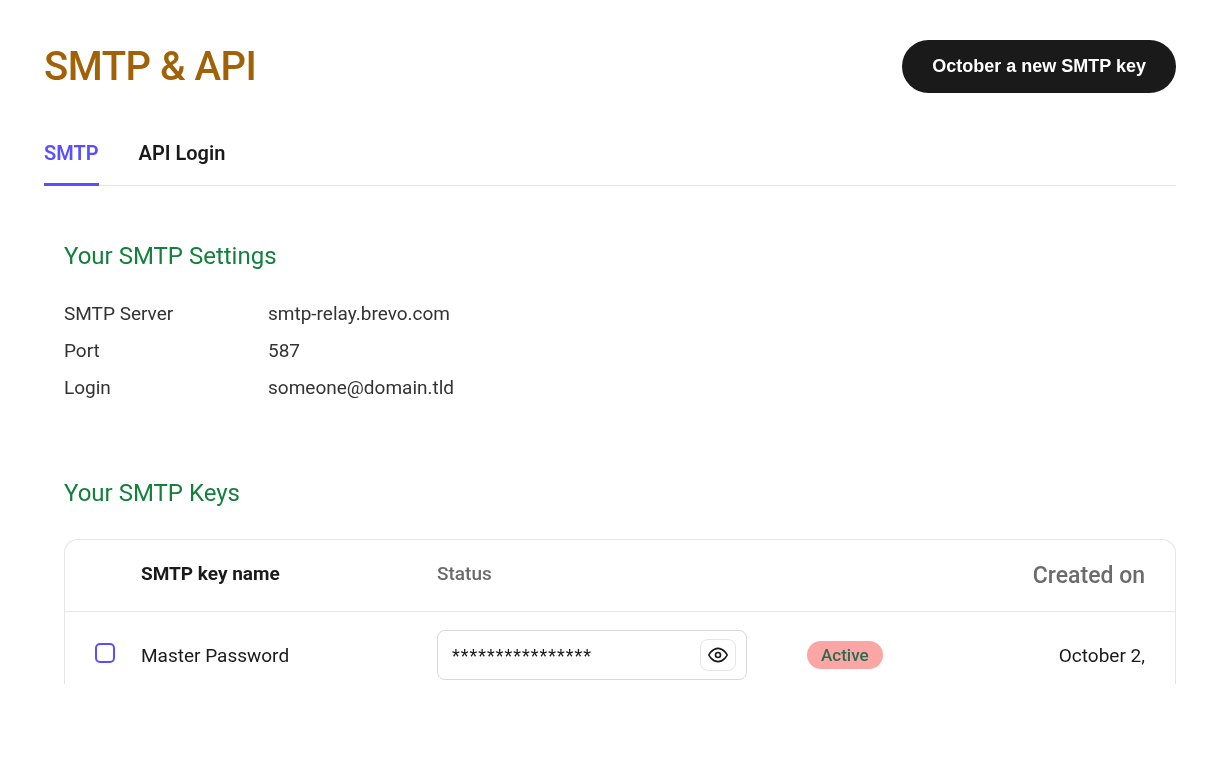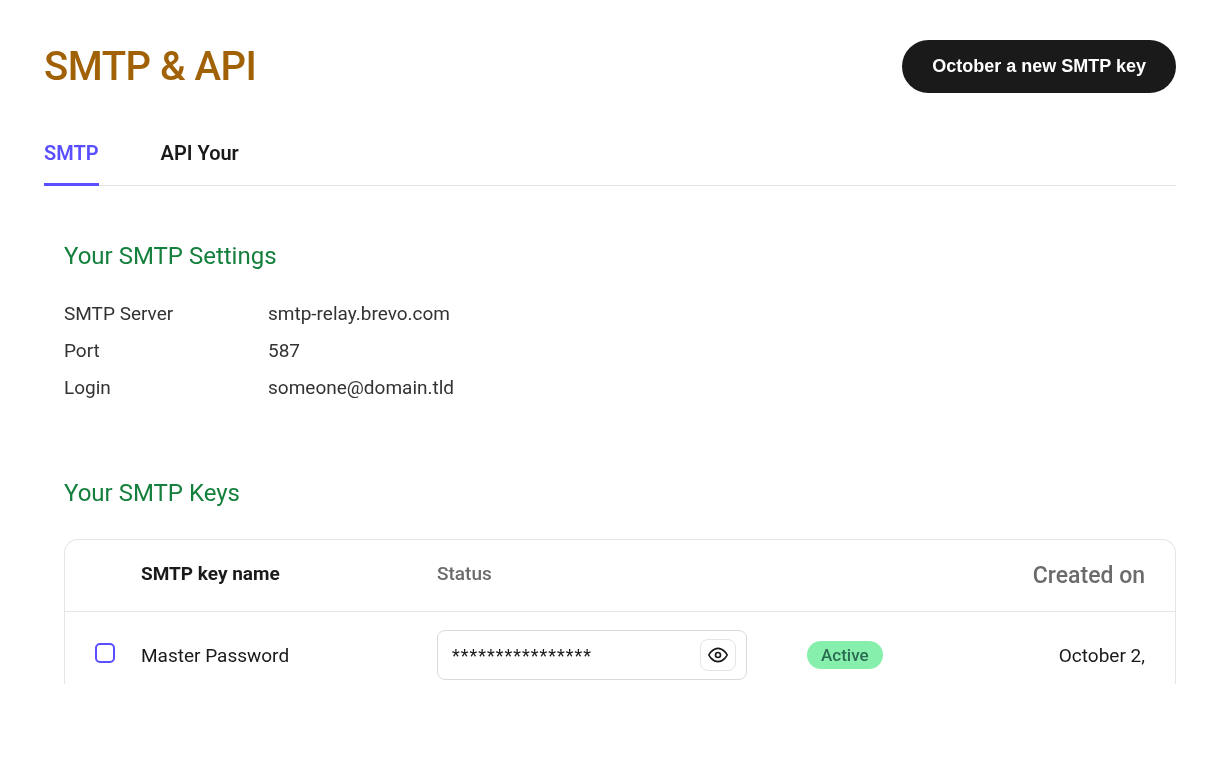--- a/index.html
+++ b/index.html
@@ -27,21 +27,21 @@
       color: #fff;
       border: none;
       border-radius: 28px;
       padding: 16px 30px;
       font-size: 18px;
       font-weight: 600;
       cursor: pointer;
     }
     .tabs {
       display: flex;
-      gap: 62px;
+      gap: 40px;
       border-bottom: 1px solid #e5e5e5;
       margin-bottom: 56px;
     }
     .tab {
       font-size: 20px;
       font-weight: 600;
       padding-bottom: 18px;
       cursor: pointer;
       color: #1a1a1a;
       border-bottom: 3px solid transparent;
@@ -135,21 +135,21 @@
       width: 36px;
       height: 32px;
       display: flex;
       align-items: center;
       justify-content: center;
       cursor: pointer;
     }
     .eye-btn svg { width: 20px; height: 20px; }
     .status-badge {
       display: inline-block;
-      background: #86efac;
+      background: #fca5a5;
       color: #2a6b52;
       border-radius: 14px;
       padding: 4px 14px;
       font-size: 17px;
       font-weight: 500;
     }
     .col-created-cell {
       flex: 1;
       text-align: right;
       font-size: 19px;
@@ -159,21 +159,21 @@
 </head>
 <body>
 
 <div class="header-row">
   <h1 class="page-title">SMTP &amp; API</h1>
   <button class="generate-btn">October a new SMTP key</button>
 </div>
 
 <div class="tabs">
   <div class="tab active">SMTP</div>
-  <div class="tab">API Your</div>
+  <div class="tab">API Login</div>
 </div>
 
 <h2 class="section-heading">Your SMTP Settings</h2>
 
 <div class="settings-grid">
   <div class="settings-row">
     <div class="settings-label">SMTP Server</div>
     <div class="settings-value">smtp-relay.brevo.com</div>
   </div>
   <div class="settings-row">

